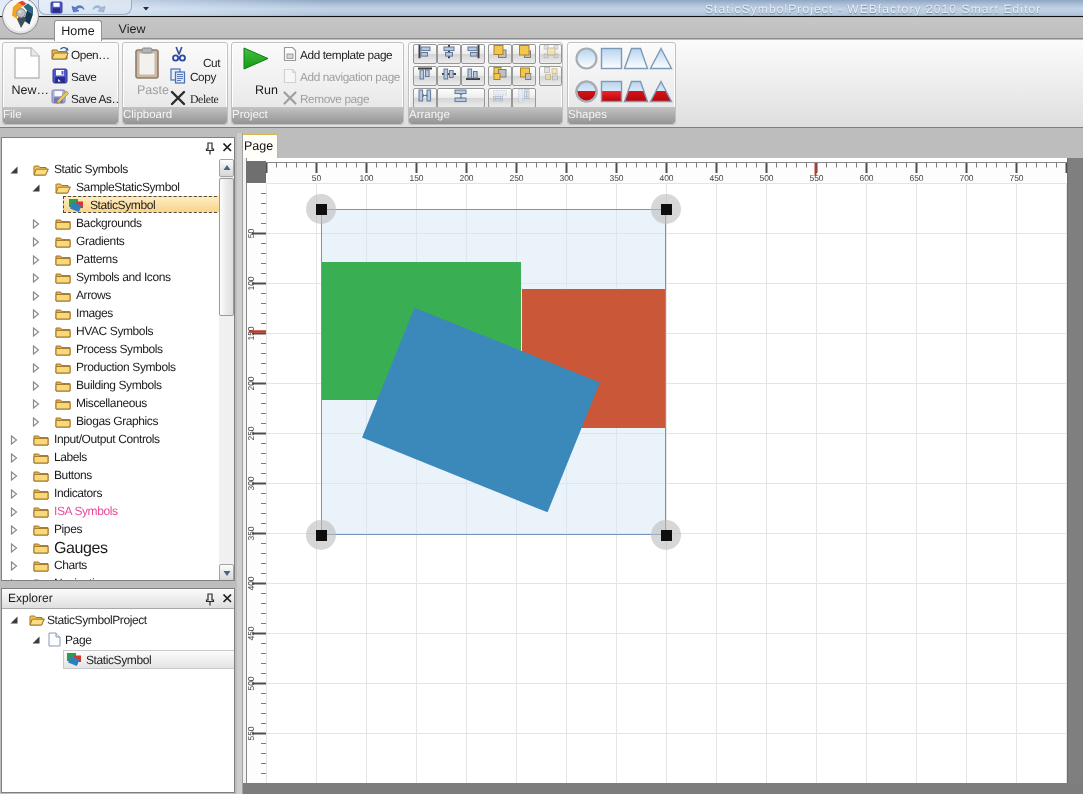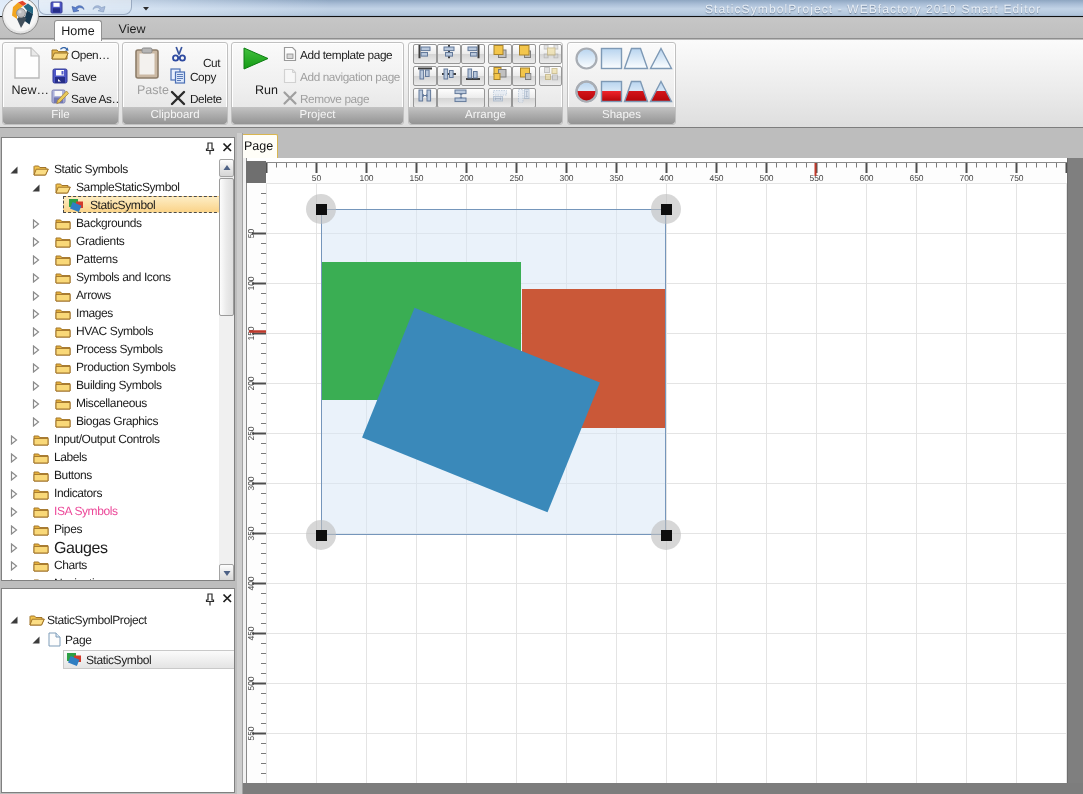--- a/index.html
+++ b/index.html
@@ -20,21 +20,21 @@
     border:1px solid #919191; border-bottom:none; border-radius:3px 3px 0 0;
     font-size:12.5px; color:#1c1c1c; text-align:center; line-height:20px; z-index:5; }
   #viewtab { position:absolute; left:110px; top:2px; width:44px; height:19px;
     font-size:12.5px; color:#1c1c1c; text-align:center; line-height:19px; }
   #ribbon { left:0; top:40px; width:1083px; height:88px;
     background:linear-gradient(to bottom,#fbfbfb,#ececec 55%,#dedede); border-bottom:1px solid #7e7e7e; }
   .group { position:absolute; top:2px; height:83px; border:1px solid #c0c0c0; border-radius:3px;
     background:linear-gradient(to bottom,#fafafa,#efefef 55%,#e2e2e2); box-shadow:inset 0 0 0 1px #fff; overflow:hidden; }
   .glabel { position:absolute; left:0; bottom:0; width:100%; height:17px;
     background:linear-gradient(to bottom,#c3c3c3,#ababab 50%,#949494); color:#f5f5f5;
-    font-size:11.5px; text-align:center; line-height:16px; border-radius:0 0 3px 3px; }
+    font-size:11.5px; text-align:left; line-height:16px; border-radius:0 0 3px 3px; }
   .srow { position:absolute; height:20px; font-size:11.8px; letter-spacing:-0.4px; color:#1c1c1c; white-space:nowrap; }
   .gray { color:#9f9f9f !important; }
   .bigtxt { position:absolute; font-size:12.5px; color:#1c1c1c; text-align:right; }
   .panel { position:absolute; left:1px; width:234px; border:1px solid #808080; background:#fff; overflow:hidden; }
   .ptitle { height:20px; background:linear-gradient(to bottom,#fcfcfc,#e8e8e8 70%,#dedede);
     border-bottom:1px solid #a8a8a8; font-size:12px; color:#1b1b1b; line-height:19px; padding-left:6px; }
   .sbbtn { position:absolute; width:15px; height:18px; border:1px solid #a3a3a3; border-radius:2px;
     background:linear-gradient(to bottom,#fdfdfd,#e8e8e8 50%,#d6d6d6); }
   .sbthumb { position:absolute; width:15px; border:1px solid #9a9a9a; border-radius:2px;
     background:linear-gradient(to right,#fdfdfd,#eaeaea 50%,#dedede); }
@@ -136,21 +136,21 @@
       <div class="srow" style="left:80px;top:5px;margin-top:8px;">Cut</div>
       <div class="abs" style="left:47px;top:25px;"><svg width="16" height="16" style="">
           <rect x="1" y="1" width="9" height="11" fill="#e6eefc" stroke="#4a6fb5" stroke-width="1.2"></rect>
           <rect x="5.5" y="4" width="9" height="11" fill="#dbe7fa" stroke="#4a6fb5" stroke-width="1.2"></rect>
           <path d="M7 6.5 H13 M7 8.5 H13 M7 10.5 H13 M7 12.5 H11" stroke="#5b7bb8" stroke-width="1"></path>
         </svg></div>
       <div class="srow" style="left:67px;top:27px;">Copy</div>
       <div class="abs" style="left:47px;top:47px;"><svg width="16" height="16" style="">
           <path d="M2 2 L14 14 M14 2 L2 14" stroke="#2b2b2b" stroke-width="2.4" stroke-linecap="round"></path>
         </svg></div>
-      <div class="srow" style="left:67px;top:49px;">Delete</div>
+      <div class="srow" style="left:67px;top:49px;font-family:Liberation Serif, serif;">Delete</div>
       <div class="glabel">Clipboard</div>
     </div>
     <div class="group" style="left:231px; width:173px;">
       <div class="abs" style="left:10px;top:4px;"><svg width="27" height="23" style="">
           <defs>
             <linearGradient id="rg" x1="0" y1="0" x2="0" y2="1">
               <stop offset="0" stop-color="#42c13e"></stop>
               <stop offset="1" stop-color="#149a14"></stop>
             </linearGradient>
           </defs>
@@ -532,20 +532,21 @@
       <div class="sbbtn" style="left:0px;top:0px;"><svg width="14" height="16">
           <path d="M7 5 L10.5 10 L3.5 10 Z" fill="#4d6185"></path>
         </svg></div>
       <div class="sbthumb" style="left:0px;top:19px;height:138px;"></div>
       <div class="sbbtn" style="left:0px;top:405px;"><svg width="14" height="16">
           <path d="M7 11 L10.5 6 L3.5 6 Z" fill="#4d6185"></path>
         </svg></div>
     </div>
   </div>
 <div class="panel" id="explorer" style="top:588px; height:205px;">
+    <div class="ptitle">Explorer</div>
     <svg class="abs" style="left:203px;top:4px;" width="10" height="13">
       <path d="M3 1 L7 1 L7 7 L8.5 7 L8.5 8.5 L1.5 8.5 L1.5 7 L3 7 Z" fill="none" stroke="#2b2b2b" stroke-width="1.2"></path>
       <line x1="5" y1="8.5" x2="5" y2="12.5" stroke="#2b2b2b" stroke-width="1.2"></line>
     </svg>
     <svg class="abs" style="left:220px;top:4px;" width="11" height="11">
       <path d="M1.5 1.5 L9 9 M9 1.5 L1.5 9" stroke="#1e1e1e" stroke-width="1.7"></path>
     </svg>
     <div class="abs" style="left:0;top:0;width:234px;height:205px;overflow:hidden;">
       <svg class="abs" style="left:7px;top:26px;" width="10" height="10">
         <path d="M8.5 1.5 L8.5 8.5 L1.5 8.5 Z" fill="#3c3c3c"></path>

